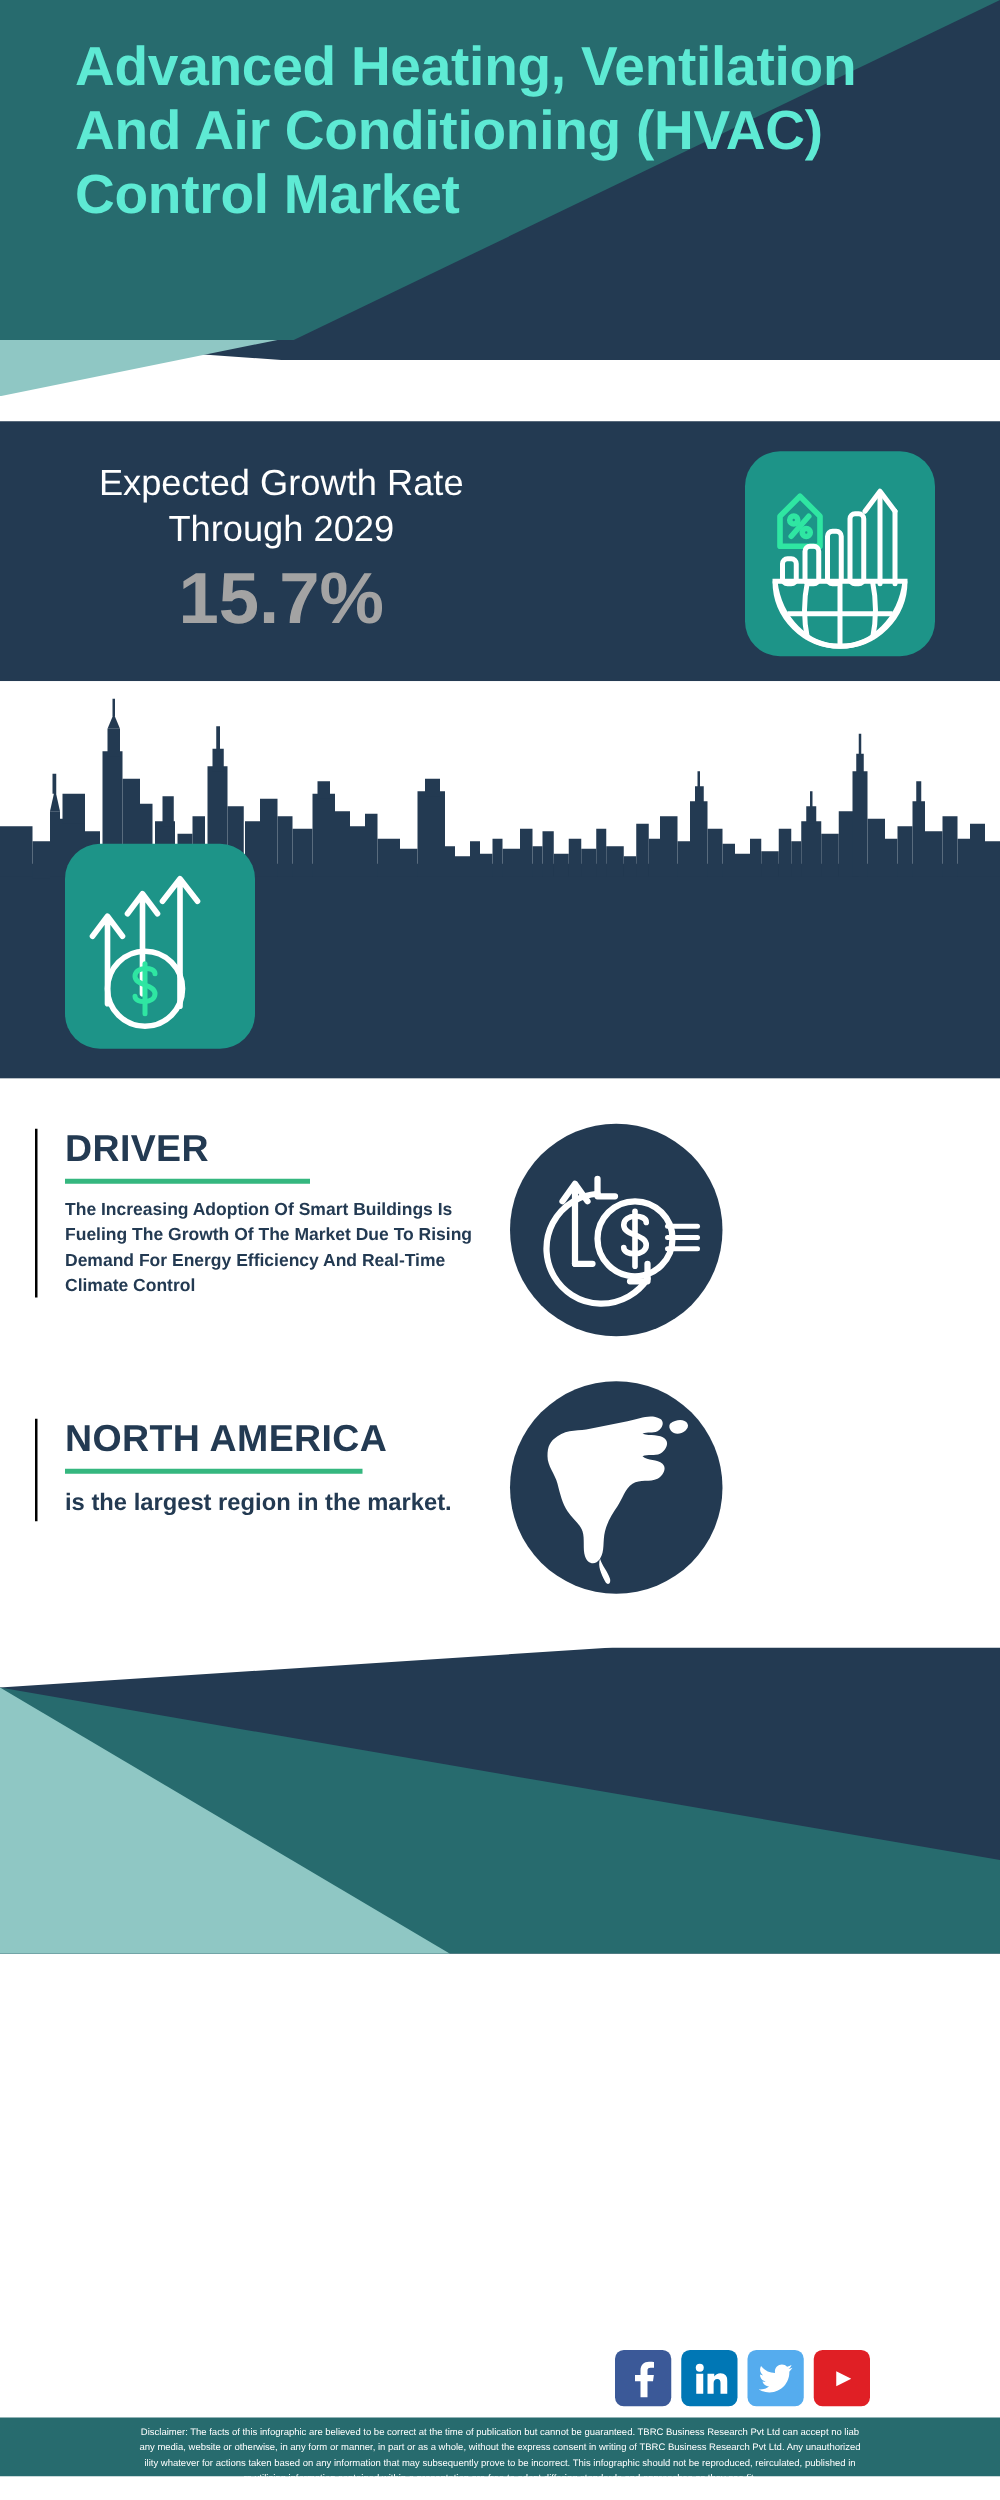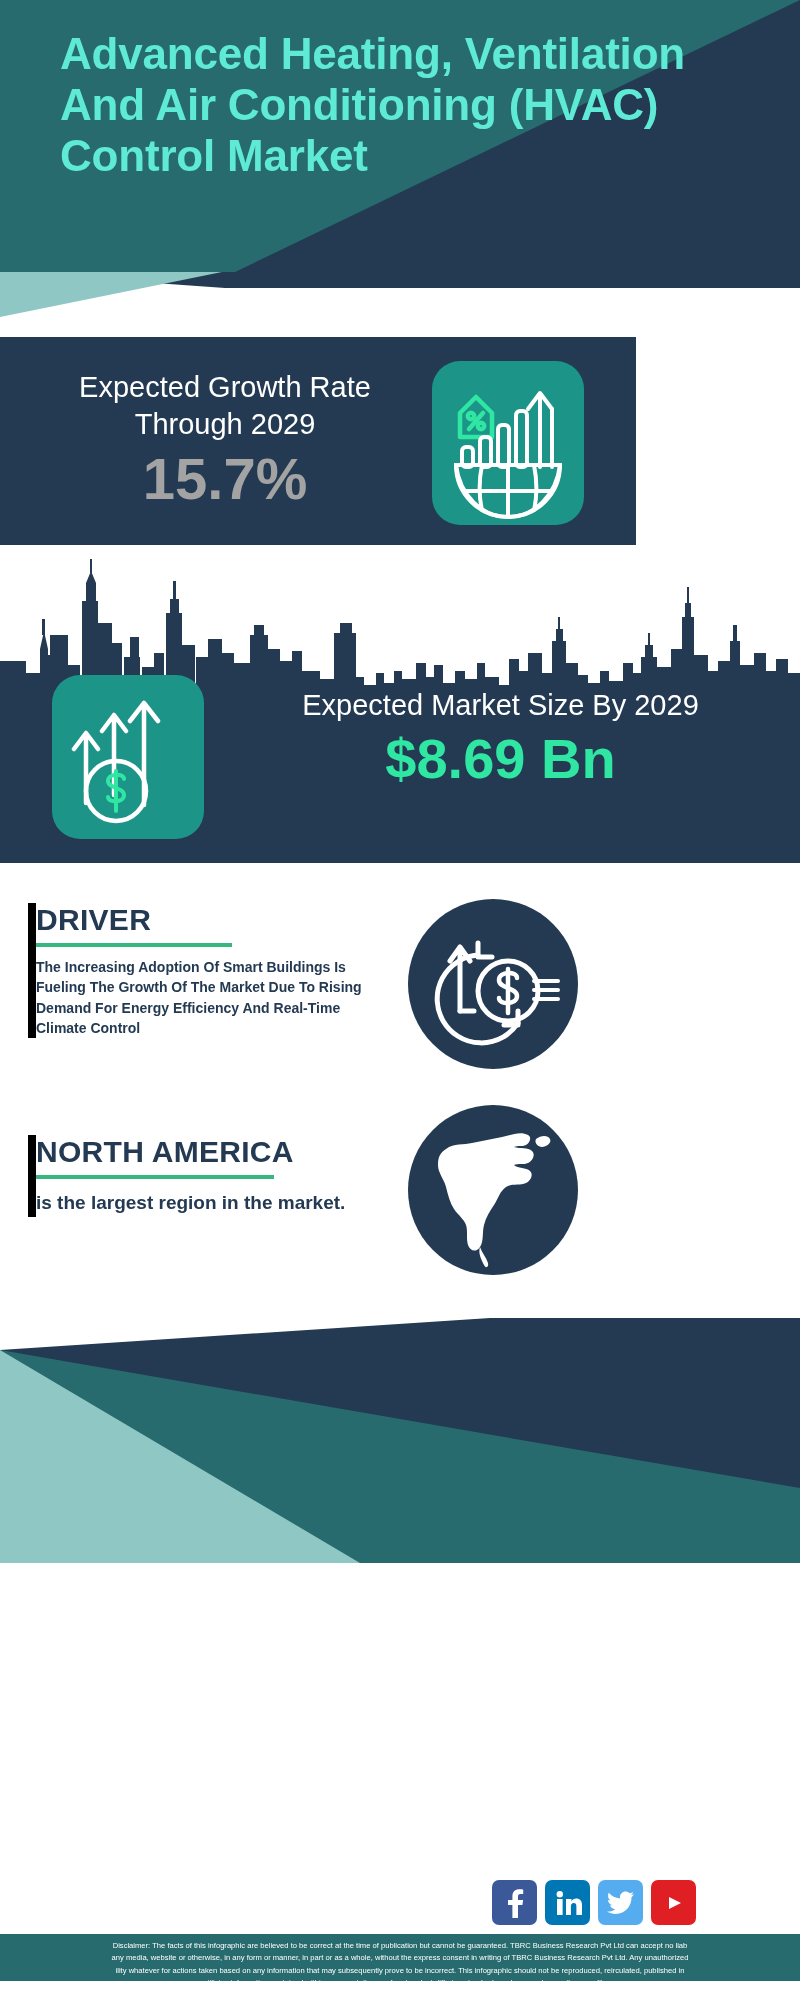--- a/index.html
+++ b/index.html
@@ -31,21 +31,21 @@
     z-index:3;
     padding:0 60px;
   }
   .header-strip {
     position:absolute; left:0; top:272px; width:800px; height:45px;
     overflow:hidden;
   }
 
   
   .growth {
-    position:absolute; left:0; top:337px; width:636px; height:208px;
+    position:absolute; left:0; top:337px; width:800px; height:208px;
     background:#233A52;
   }
   .growth-text {
     position:absolute; left:30px; top:32px; width:390px;
     text-align:center; color:#ffffff;
   }
   .growth-label {
     font-size:29px; line-height:1.28; font-weight:normal;
   }
   .growth-value {
@@ -78,21 +78,22 @@
     margin-top:4px; font-size:56px; font-weight:bold; color:#2fe6a2; line-height:1.1;
   }
 
   
   .body-sec {
     position:absolute; left:0; top:863px; width:800px; height:455px;
     background:#ffffff;
   }
   .card {
     position:absolute;
-    border-left:8px solid #000000;
+    padding-left:22px;
+    border-left:2px solid #000000;
   }
   .card-driver { left:28px; top:40px; width:362px; }
   .card-region { left:28px; top:272px; width:362px; }
 
   .card-title {
     font-size:30px; font-weight:bold; color:#233A52;
     letter-spacing:0.3px; line-height:1.1;
   }
   .card-rule {
     margin-top:7px; margin-bottom:10px;
@@ -302,24 +303,20 @@
           <path d="M92 130 L92 32 M78 46 L92 28 L106 46"></path>
           <circle cx="64" cy="116" r="30"></circle>
         </g>
         <g fill="none" stroke="#2fe6a2" stroke-width="4" stroke-linecap="round">
           <path d="M64 96 L64 136"></path>
           <path d="M72 104 c0 -6 -16 -6 -16 2 c0 8 16 6 16 14 c0 8 -16 8 -16 2"></path>
         </g>
       </svg>
     </div>
 
-    <div class="market-text">
-      <div class="market-label">Expected Market Size By 2029</div>
-      <div class="market-value">$8.69 Bn</div>
-    </div>
   </div>
 
   <div class="body-sec">
 
     <div class="card card-driver">
       <div class="card-title">DRIVER</div>
       <div class="card-rule"></div>
       <div class="card-body">The Increasing Adoption Of Smart Buildings Is Fueling The Growth Of The Market Due To Rising Demand For Energy Efficiency And Real-Time Climate Control</div>
     </div>
 

